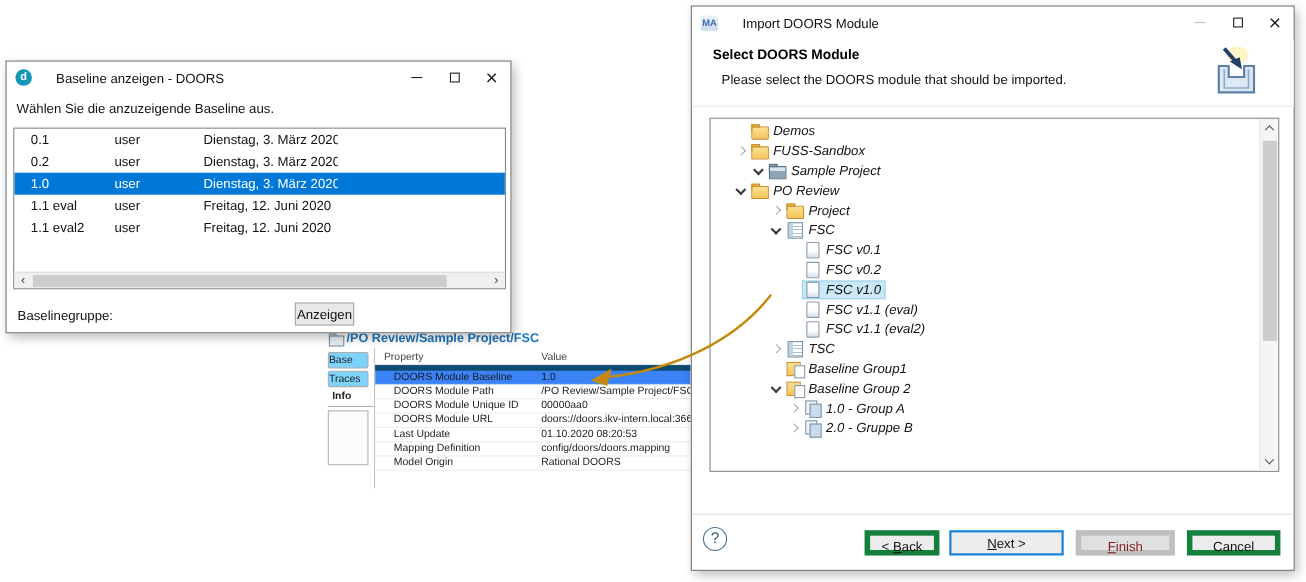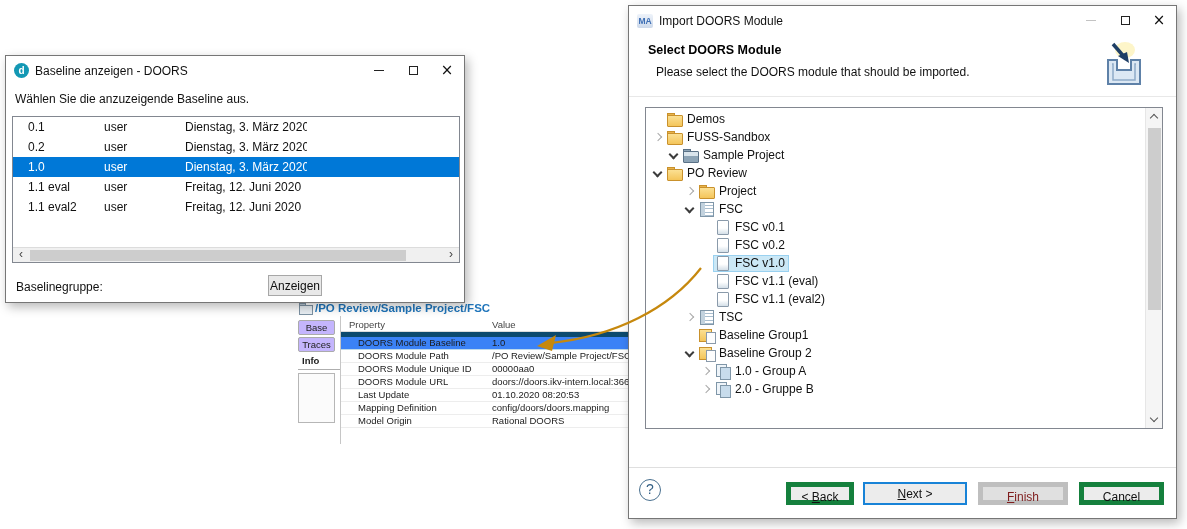--- a/index.html
+++ b/index.html
@@ -1,21 +1,21 @@
 <!DOCTYPE html>
 <html><head>
 <meta charset="utf-8">
 <style>
   * { box-sizing: border-box; margin: 0; padding: 0; }
   html,body { width:1187px; height:529px; background:#fff; overflow:hidden;
     font-family:"Liberation Sans", sans-serif; -webkit-font-smoothing:antialiased; }
 
   
   .win { position:absolute; background:#fff; border:1px solid #767676; box-shadow:3px 4px 10px rgba(0,0,0,.28); }
-  .titlebar { height:29px; display:flex; align-items:center; padding-left:8px; gap:6px; font-size:12px; color:#111; }
+  .titlebar { height:29px; display:flex; align-items:center; padding-left:8px; gap:22px; font-size:12px; color:#111; }
   .t-controls { margin-left:auto; display:flex; height:100%; }
   .t-controls span { width:34px; display:flex; align-items:center; justify-content:center; height:100%; }
   .glyph-min { display:block; width:10px; border-top:1px solid #222; }
   .glyph-min.dim { border-top-color:#c3c3c3; }
   .glyph-max { display:block; width:9px; height:9px; border:1px solid #222; }
   .glyph-close { font-size:15px; line-height:1; color:#111; font-family:"DejaVu Sans",sans-serif; }
 
   
   #baseline-dialog { left:5px; top:55px; width:460px; height:248px; z-index:20; }
   .doors-logo { width:15px; height:15px; border-radius:50%; background:#1398b4; color:#fff; font-weight:bold;
@@ -47,22 +47,22 @@
 
   
   #props-panel { position:absolute; left:296px; top:301px; width:332px; height:146px; background:#fff; z-index:5; overflow:hidden; }
   #props-header { display:flex; align-items:center; gap:4px; padding:1px 0 2px 3px; }
   #props-header .crumb { color:#1f75bb; font-weight:bold; font-size:11.5px; white-space:nowrap; }
   .mini-folder { width:12px; height:10px; position:relative; flex:none; }
   .mini-folder::before { content:''; position:absolute; left:0; top:0; width:5px; height:3px; background:#b9c8d4; border:1px solid #7d92a3; }
   .mini-folder::after { content:''; position:absolute; left:0; top:2px; width:12px; height:8px; background:#e9eff4; border:1px solid #7d92a3; }
   #props-body { display:flex; height:128px; }
   #props-tabs { width:44px; flex:none; padding:4px 0 0 2px; }
-  .ptab { width:37px; height:15px; font-size:9.5px; color:#222; background:#c4b5fd; border:1px solid #ababab;
-    border-radius:2px; margin-bottom:2px; text-align:center; line-height:13px; }
+  .ptab { width:37px; height:15px; font-size:9.5px; color:#222; background:#7dd3fc; border:1px solid #ababab;
+    border-radius:2px; margin-bottom:2px; line-height:13px; }
   .ptab.active { background:none; border:none; font-weight:bold; text-align:left; padding-left:4px; height:13px; }
   .ptab-underline { width:42px; border-bottom:1px solid #aeaeae; margin:1px 0 3px 0; }
   .ptab-empty { width:37px; height:50px; border:1px solid #b6b6b6; background:#fbfbfb; }
   #props-table { flex:1; border-left:1px solid #c6c6c6; font-size:9.5px; overflow:hidden; }
   .prop-hrow { display:flex; height:16px; border-bottom:1px solid #dcdcdc; color:#454545; }
   .prop-hrow .ph0 { width:146px; flex:none; padding:3px 0 0 8px; }
   .prop-hrow .ph1 { flex:1; padding:3px 0 0 5px; }
   .prop-row { display:flex; height:13px; border-bottom:1px solid #ededed; color:#1b1b1b; }
   .prop-row .pc0 { width:146px; flex:none; padding-left:17px; line-height:12px; white-space:nowrap; overflow:hidden; }
   .prop-row .pc1 { flex:1; padding-left:5px; line-height:12px; white-space:nowrap; overflow:hidden; }
@@ -70,21 +70,21 @@
 
   
   #wizard { left:628px; top:5px; width:549px; height:514px; z-index:10; }
   .ma-logo { width:16px; height:14px; font-size:8.5px; font-weight:bold; color:#3d6eb4; flex:none;
     display:flex; align-items:center; justify-content:center; background:linear-gradient(#eef3fa,#cdd9ea); border-radius:2px; }
   #wiz-header { position:absolute; left:0; top:30px; width:100%; height:61px; background:#fff; border-bottom:1px solid #e8e8e8; }
   #wiz-heading { position:absolute; left:19px; top:7px; font-size:12.5px; font-weight:bold; color:#000; }
   #wiz-desc { position:absolute; left:27px; top:29px; font-size:12px; color:#111; }
   #wiz-banner-icon { position:absolute; right:26px; top:2px; }
   #tree-panel { position:absolute; left:16px; top:101px; width:518px; height:322px; border:1px solid #828790; background:#fff; overflow:hidden; }
-  #tree-rows { position:absolute; left:0; top:2px; right:17px; }
+  #tree-rows { position:absolute; left:16px; top:2px; right:17px;font-style:italic; }
   .tree-row { height:18px; display:flex; align-items:center; font-size:12px; color:#111; }
   .tree-sel { display:flex; align-items:center; height:17px; padding:0 3px 0 1px; border:1px solid transparent; }
   .tree-sel.selected { background:#cbe8f6; border-color:#9ad1f0; }
   .chev { width:15px; height:15px; flex:none; position:relative; }
   .chev.collapsed::before { content:''; position:absolute; left:5px; top:4px; width:5px; height:5px;
     border-top:1px solid #a8a8a8; border-right:1px solid #a8a8a8; transform:rotate(45deg); }
   .chev.expanded::before { content:''; position:absolute; left:4px; top:3px; width:5px; height:5px;
     border-top:2px solid #3c3c3c; border-right:2px solid #3c3c3c; transform:rotate(135deg); }
   .t-icon { width:15px; height:14px; position:relative; flex:none; margin-right:5px; }
   .icon-folder::before { content:''; position:absolute; left:0; top:1px; width:6px; height:4px; background:#e8b34b; border:1px solid #c9912c; }

